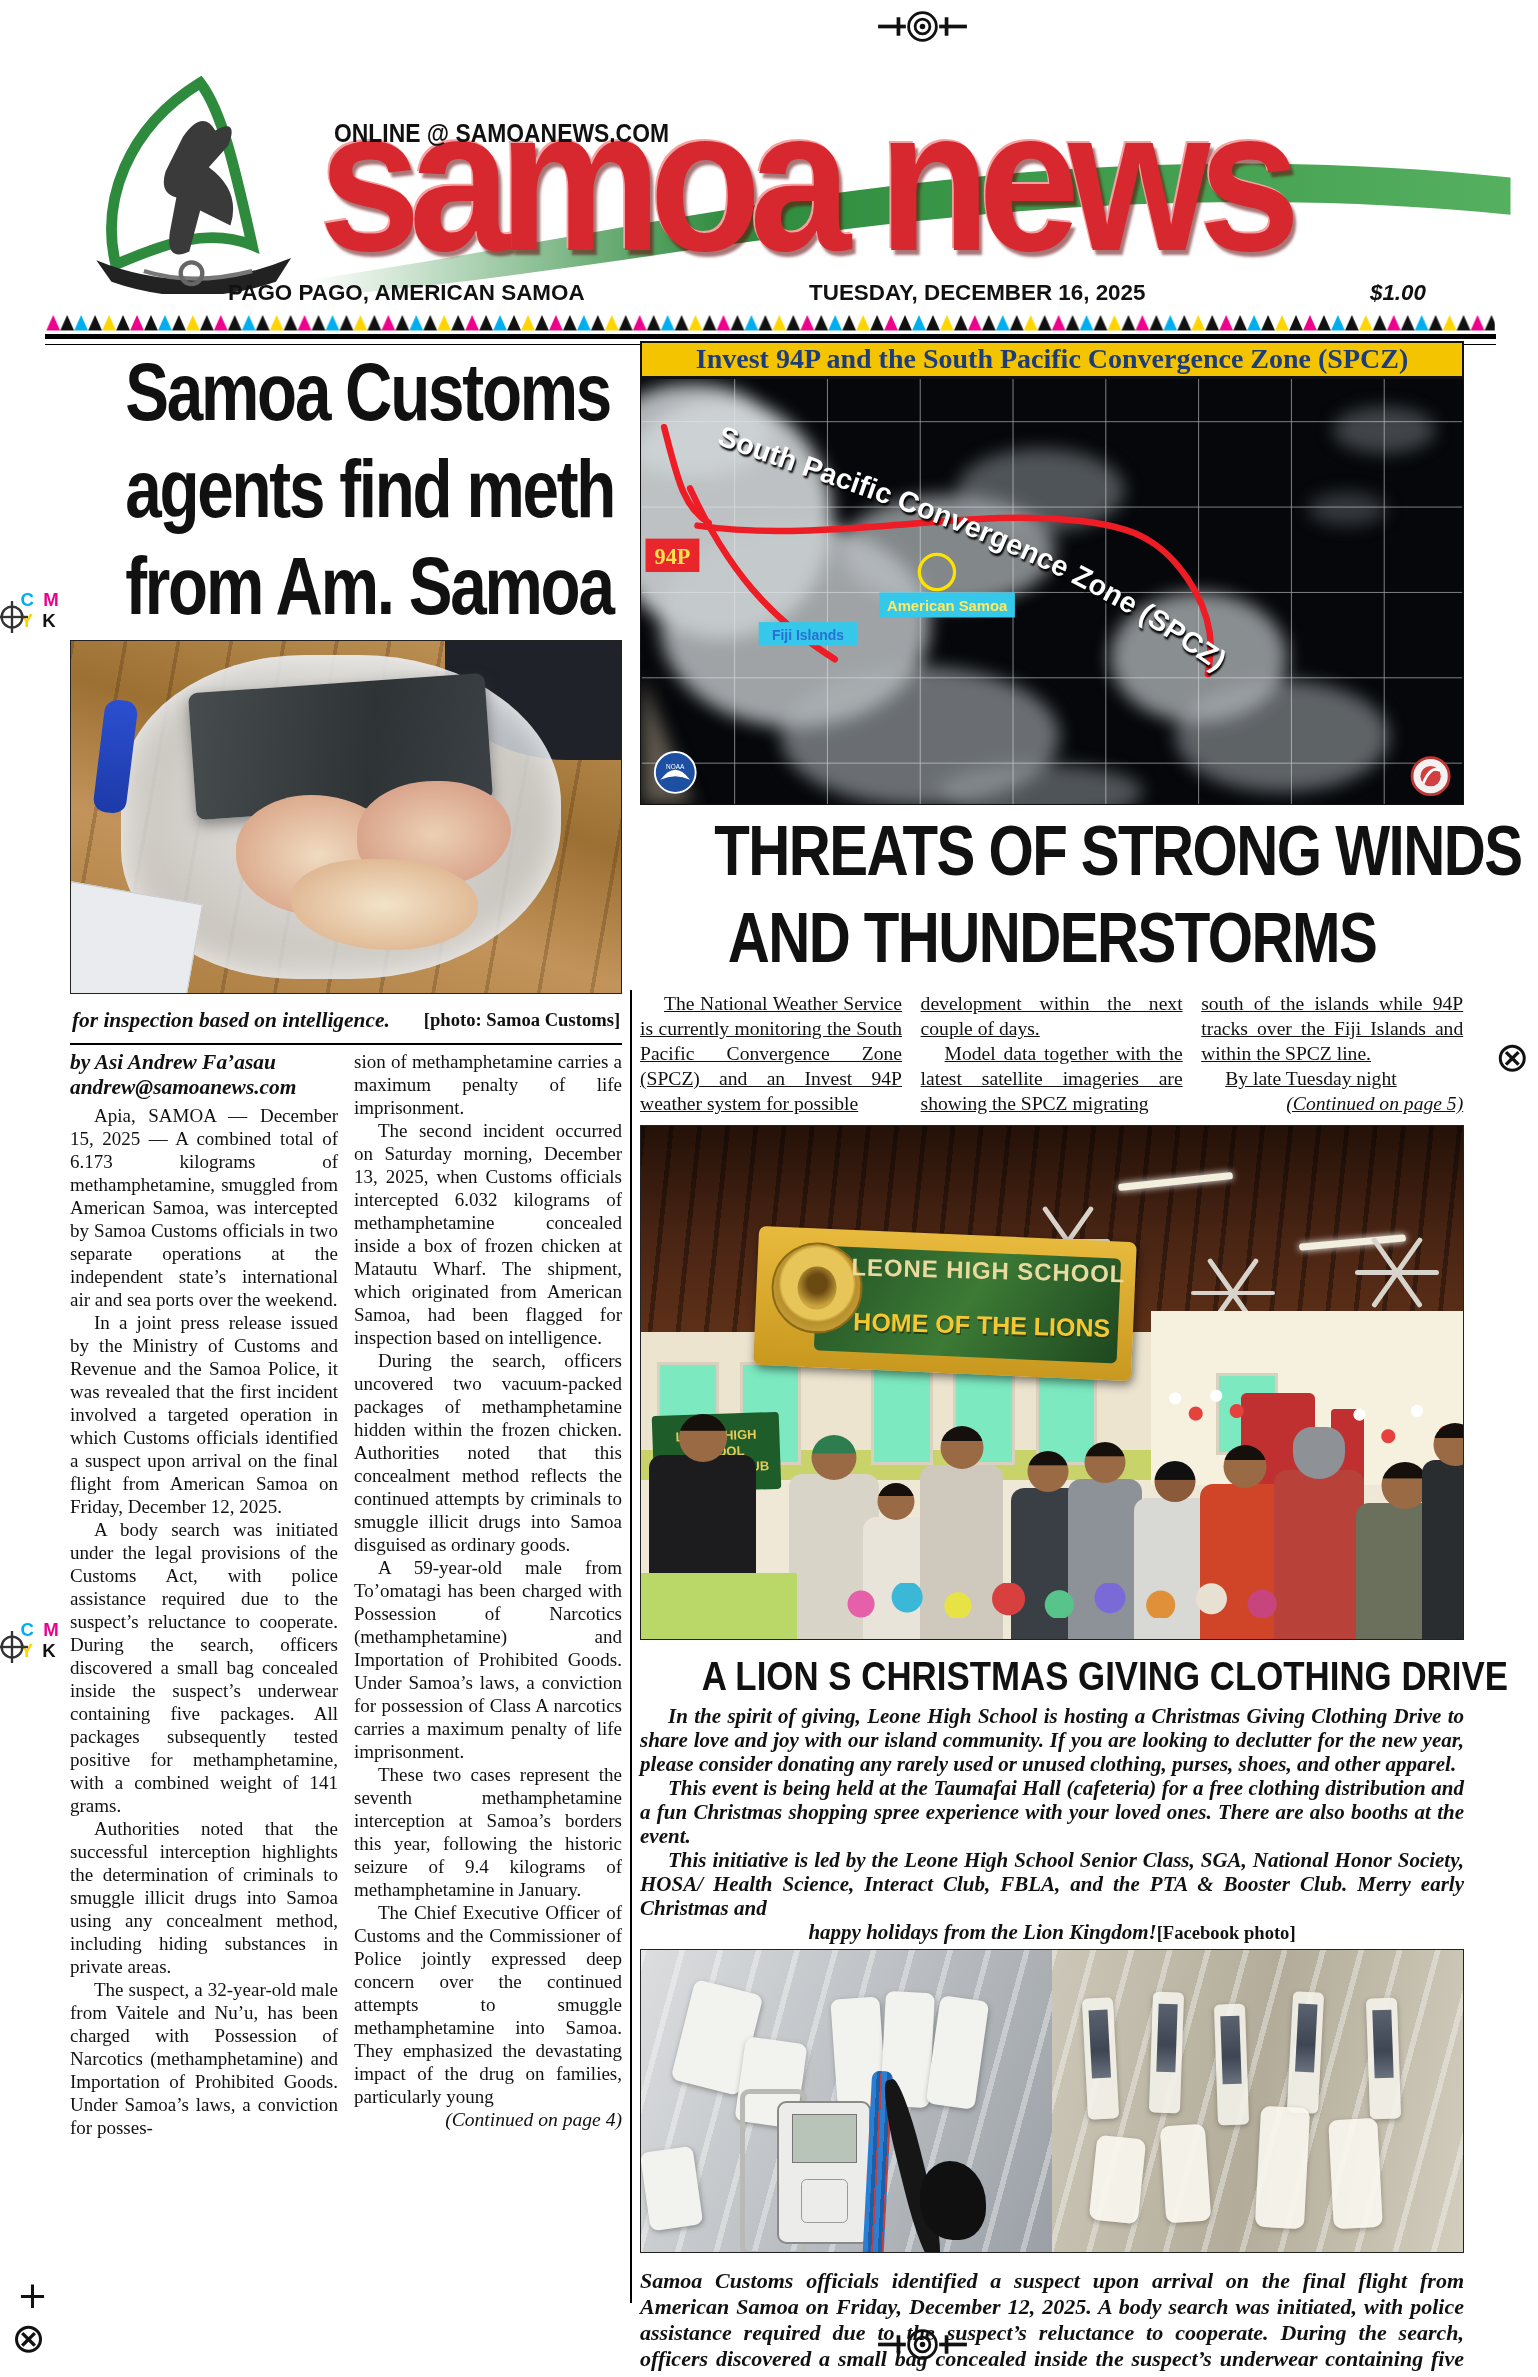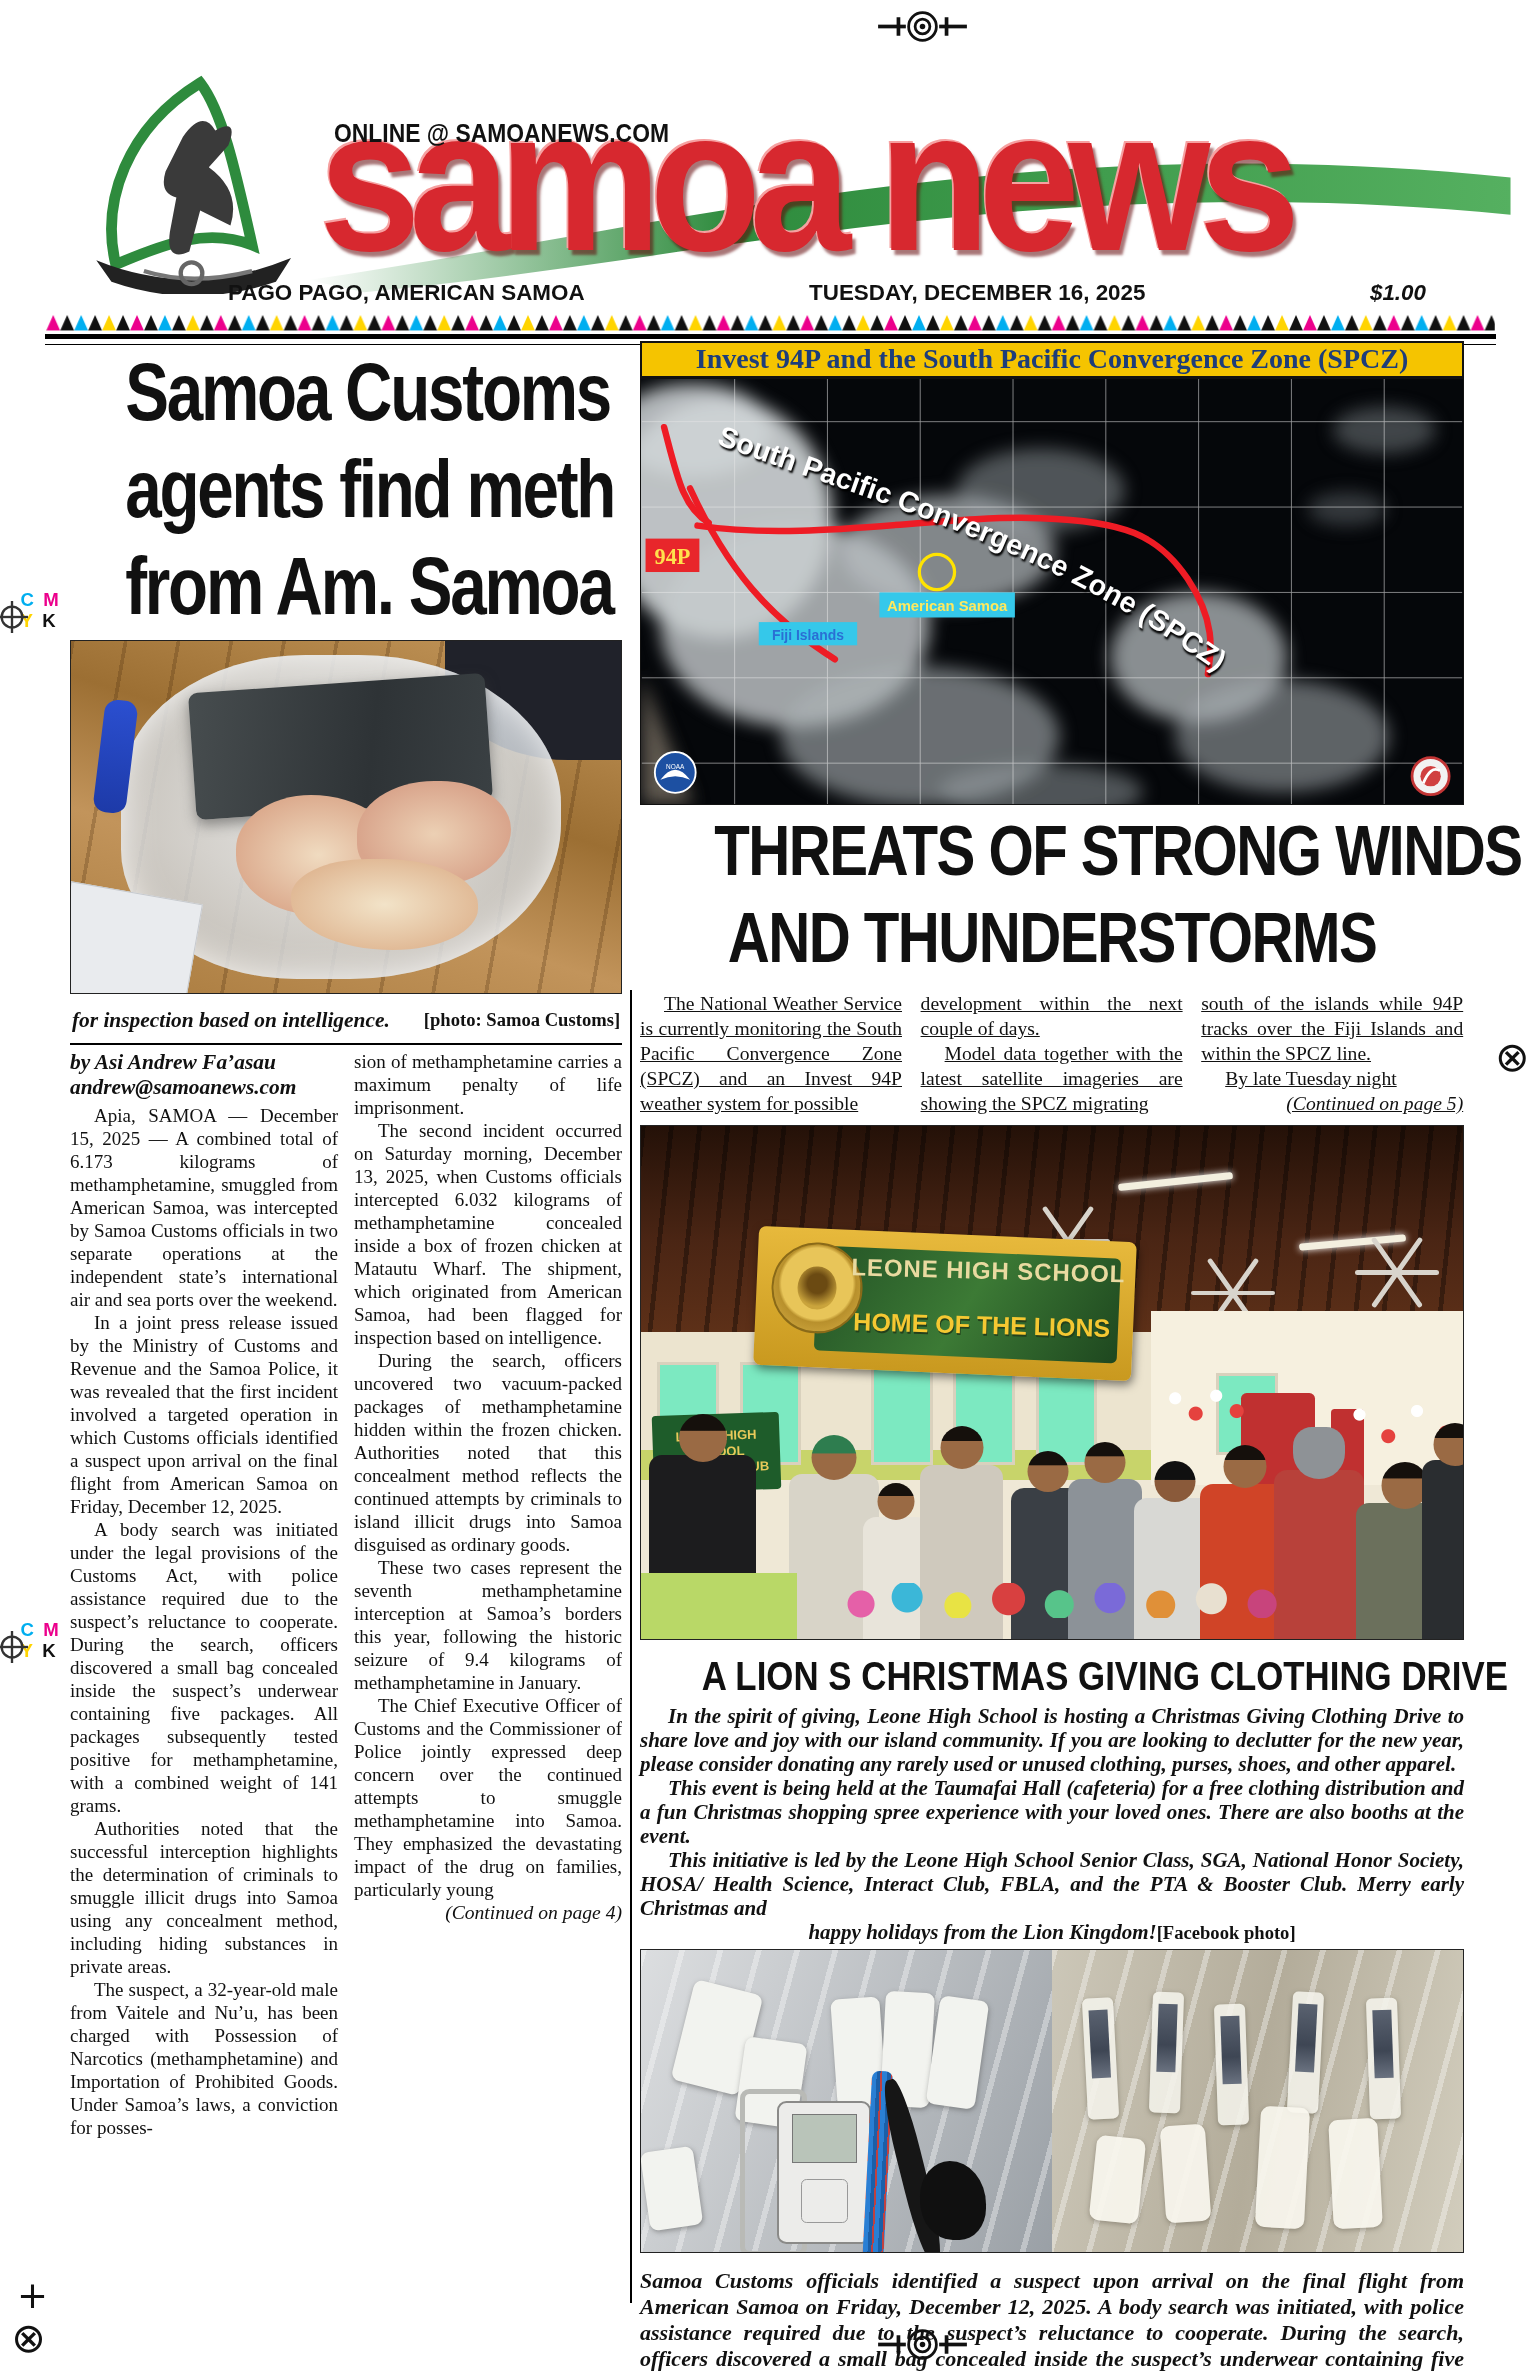--- a/index.html
+++ b/index.html
@@ -305,21 +305,22 @@
         </div>
         <p class="body indent">Apia, SAMOA — December 15, 2025 — A combined total of 6.173 kilograms of methamphetamine, smuggled from American Samoa, was intercepted by Samoa Customs officials in two separate operations at the independent state’s international air and sea ports over the weekend.</p>
         <p class="body indent">In a joint press release issued by the Ministry of Customs and Revenue and the Samoa Police, it was revealed that the first incident involved a targeted operation in which Customs officials identified a suspect upon arrival on the final flight from American Samoa on Friday, December 12, 2025.</p>
         <p class="body indent">A body search was initiated under the legal provisions of the Customs Act, with police assistance required due to the suspect’s reluctance to cooperate. During the search, officers discovered a small bag concealed inside the suspect’s underwear containing five packages. All packages subsequently tested positive for methamphetamine, with a combined weight of 141 grams.</p>
         <p class="body indent">Authorities noted that the successful interception highlights the determination of criminals to smuggle illicit drugs into Samoa using any concealment method, including hiding substances in private areas.</p>
         <p class="body indent">The suspect, a 32-year-old male from Vaitele and Nu’u, has been charged with Possession of Narcotics (methamphetamine) and Importation of Prohibited Goods. Under Samoa’s laws, a conviction for posses-</p>
       </div>
       <div class="story-col">
         <p class="body">sion of methamphetamine carries a maximum penalty of life imprisonment.</p>
         <p class="body indent">The second incident occurred on Saturday morning, December 13, 2025, when Customs officials intercepted 6.032 kilograms of methamphetamine concealed inside a box of frozen chicken at Matautu Wharf. The shipment, which originated from American Samoa, had been flagged for inspection based on intelligence.</p>
-        <p class="body indent">During the search, officers uncovered two vacuum-packed packages of methamphetamine hidden within the frozen chicken. Authorities noted that this concealment method reflects the continued attempts by criminals to island illicit drugs into Samoa disguised as ordinary goods.</p>
+        <p class="body indent">During the search, officers uncovered two vacuum-packed packages of methamphetamine hidden within the frozen chicken. Authorities noted that this concealment method reflects the continued attempts by criminals to smuggle illicit drugs into Samoa disguised as ordinary goods.</p>
+        <p class="body indent">A 59-year-old male from To’omatagi has been charged with Possession of Narcotics (methamphetamine) and Importation of Prohibited Goods. Under Samoa’s laws, a conviction for possession of Class A narcotics carries a maximum penalty of life imprisonment.</p>
         <p class="body indent">These two cases represent the seventh methamphetamine interception at Samoa’s borders this year, following the historic seizure of 9.4 kilograms of methamphetamine in January.</p>
         <p class="body indent">The Chief Executive Officer of Customs and the Commissioner of Police jointly expressed deep concern over the continued attempts to smuggle methamphetamine into Samoa. They emphasized the devastating impact of the drug on families, particularly young</p>
         <p class="continued">(Continued on page 4)</p>
       </div>
     </div>
   </section>
 
   <div class="vrule"></div>
 
   <section class="right-col">

